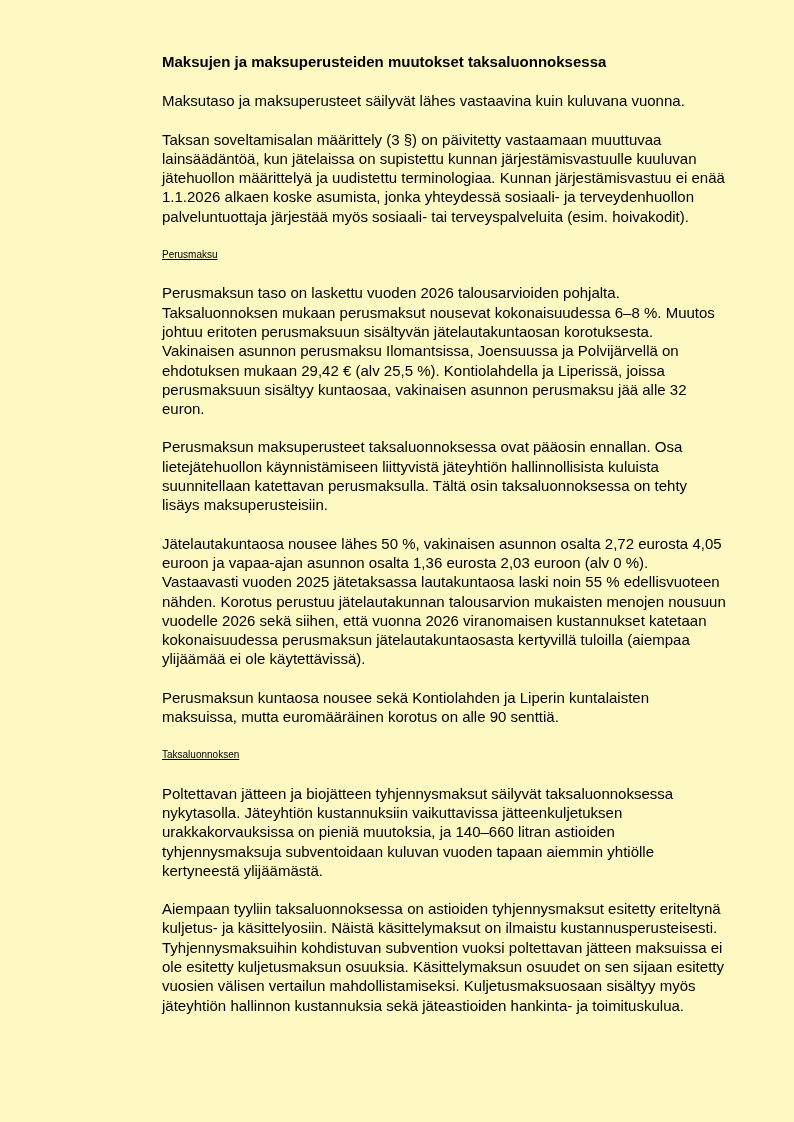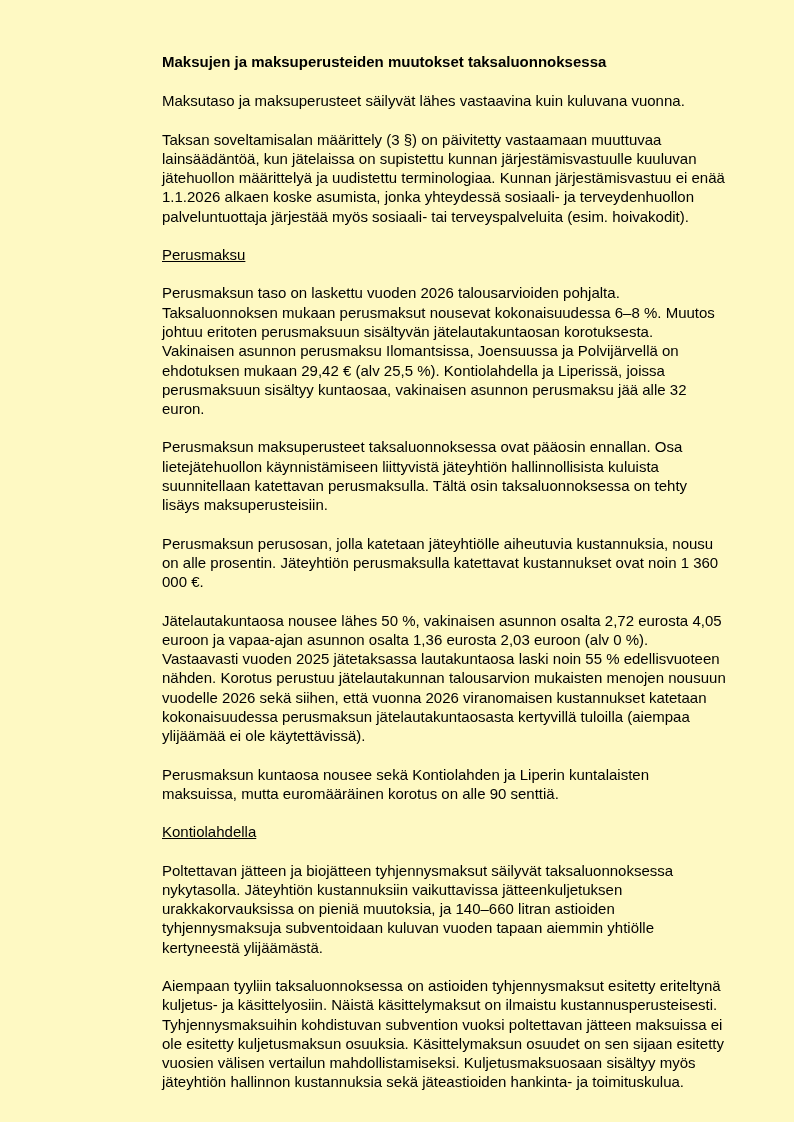--- a/index.html
+++ b/index.html
@@ -29,47 +29,46 @@
     font-weight: bold;
     margin: 0 0 20px 0;
   }
   .para {
     margin: 0 12px 19px 0;
   }
   .section-heading {
     text-decoration: underline;
     margin: 0 0 19px 0;
     font-weight: normal;
-    font-size: 15px;
+    font-size: 10px;
   }
 </style>
 </head>
 <body>
 
 <div class="page">
   <div class="content">
 
     <p class="doc-title">Maksujen ja maksuperusteiden muutokset taksaluonnoksessa</p>
 
     <p class="para">Maksutaso ja maksuperusteet säilyvät lähes vastaavina kuin kuluvana vuonna.</p>
 
     <p class="para">Taksan soveltamisalan määrittely (3 §) on päivitetty vastaamaan muuttuvaa lainsäädäntöä, kun jätelaissa on supistettu kunnan järjestämisvastuulle kuuluvan jätehuollon määrittelyä ja uudistettu terminologiaa. Kunnan järjestämisvastuu ei enää 1.1.2026 alkaen koske asumista, jonka yhteydessä sosiaali- ja terveydenhuollon palveluntuottaja järjestää myös sosiaali- tai terveyspalveluita (esim. hoivakodit).</p>
 
     <p class="section-heading">Perusmaksu</p>
 
     <p class="para">Perusmaksun taso on laskettu vuoden 2026 talousarvioiden pohjalta. Taksaluonnoksen mukaan perusmaksut nousevat kokonaisuudessa 6–8 %. Muutos johtuu eritoten perusmaksuun sisältyvän jätelautakuntaosan korotuksesta. Vakinaisen asunnon perusmaksu Ilomantsissa, Joensuussa ja Polvijärvellä on ehdotuksen mukaan 29,42 € (alv 25,5 %). Kontiolahdella ja Liperissä, joissa perusmaksuun sisältyy kuntaosaa, vakinaisen asunnon perusmaksu jää alle 32 euron.</p>
 
     <p class="para">Perusmaksun maksuperusteet taksaluonnoksessa ovat pääosin ennallan. Osa lietejätehuollon käynnistämiseen liittyvistä jäteyhtiön hallinnollisista kuluista suunnitellaan katettavan perusmaksulla. Tältä osin taksaluonnoksessa on tehty lisäys maksuperusteisiin.</p>
 
-    <p class="para">Perusmaksun perusosan, jolla katetaan jäteyhtiölle aiheutuvia kustannuksia, nousu on alle prosentin. Jäteyhtiön perusmaksulla katettavat kustannukset ovat noin 1 360 000 €.</p>
 
     <p class="para">Jätelautakuntaosa nousee lähes 50 %, vakinaisen asunnon osalta 2,72 eurosta 4,05 euroon ja vapaa-ajan asunnon osalta 1,36 eurosta 2,03 euroon (alv 0 %). Vastaavasti vuoden 2025 jätetaksassa lautakuntaosa laski noin 55 % edellisvuoteen nähden. Korotus perustuu jätelautakunnan talousarvion mukaisten menojen nousuun vuodelle 2026 sekä siihen, että vuonna 2026 viranomaisen kustannukset katetaan kokonaisuudessa perusmaksun jätelautakuntaosasta kertyvillä tuloilla (aiempaa ylijäämää ei ole käytettävissä).</p>
 
     <p class="para">Perusmaksun kuntaosa nousee sekä Kontiolahden ja Liperin kuntalaisten maksuissa, mutta euromääräinen korotus on alle 90 senttiä.</p>
 
-    <p class="section-heading">Kontiolahdella</p>
+    <p class="section-heading">Taksaluonnoksen</p>
 
     <p class="para">Poltettavan jätteen ja biojätteen tyhjennysmaksut säilyvät taksaluonnoksessa nykytasolla. Jäteyhtiön kustannuksiin vaikuttavissa jätteenkuljetuksen urakkakorvauksissa on pieniä muutoksia, ja 140–660 litran astioiden tyhjennysmaksuja subventoidaan kuluvan vuoden tapaan aiemmin yhtiölle kertyneestä ylijäämästä.</p>
 
     <p class="para">Aiempaan tyyliin taksaluonnoksessa on astioiden tyhjennysmaksut esitetty eriteltynä kuljetus- ja käsittelyosiin. Näistä käsittelymaksut on ilmaistu kustannusperusteisesti. Tyhjennysmaksuihin kohdistuvan subvention vuoksi poltettavan jätteen maksuissa ei ole esitetty kuljetusmaksun osuuksia. Käsittelymaksun osuudet on sen sijaan esitetty vuosien välisen vertailun mahdollistamiseksi. Kuljetusmaksuosaan sisältyy myös jäteyhtiön hallinnon kustannuksia sekä jäteastioiden hankinta- ja toimituskulua.</p>
 
   </div>
 </div>
 
 </body></html>

